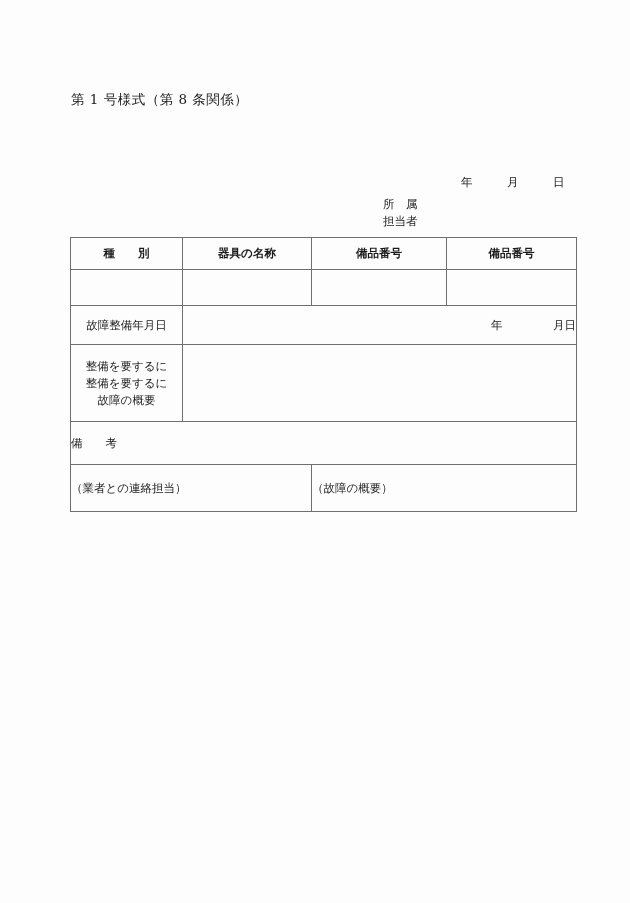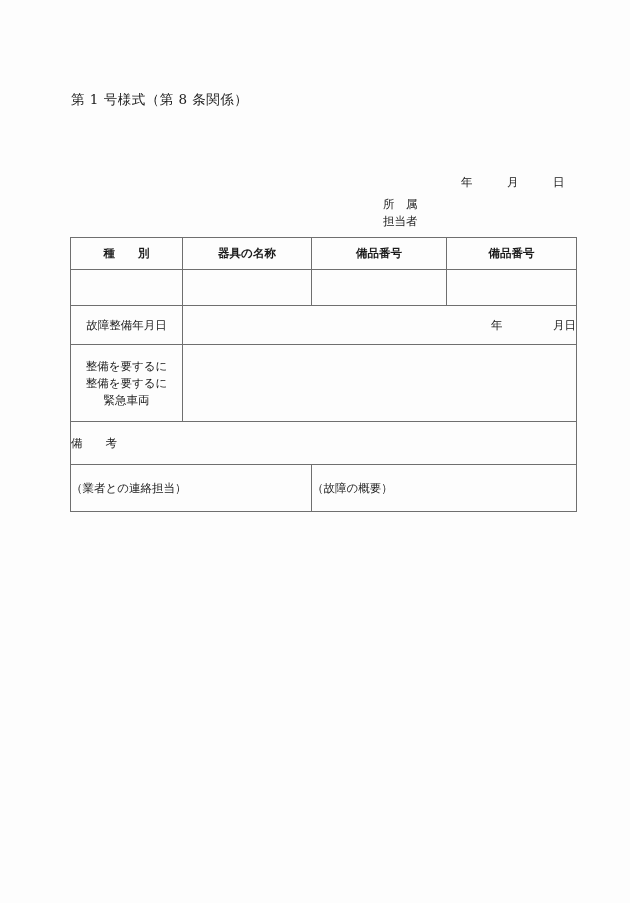--- a/index.html
+++ b/index.html
@@ -177,21 +177,21 @@
           </span>
         </td>
       </tr>
 
 
 
       <tr>
         <td class="lbl" style="height:76px">
           <div>整備を要するに</div>
           <div>整備を要するに</div>
-          <div>緊急車両</div>
+          <div>故障の概要</div>
         </td>
         <td colspan="3"></td>
       </tr>
 
 
       <tr>
         <td class="note-cell" colspan="4" style="height:42px">
           <span>備　　考</span>
         </td>
       </tr>

